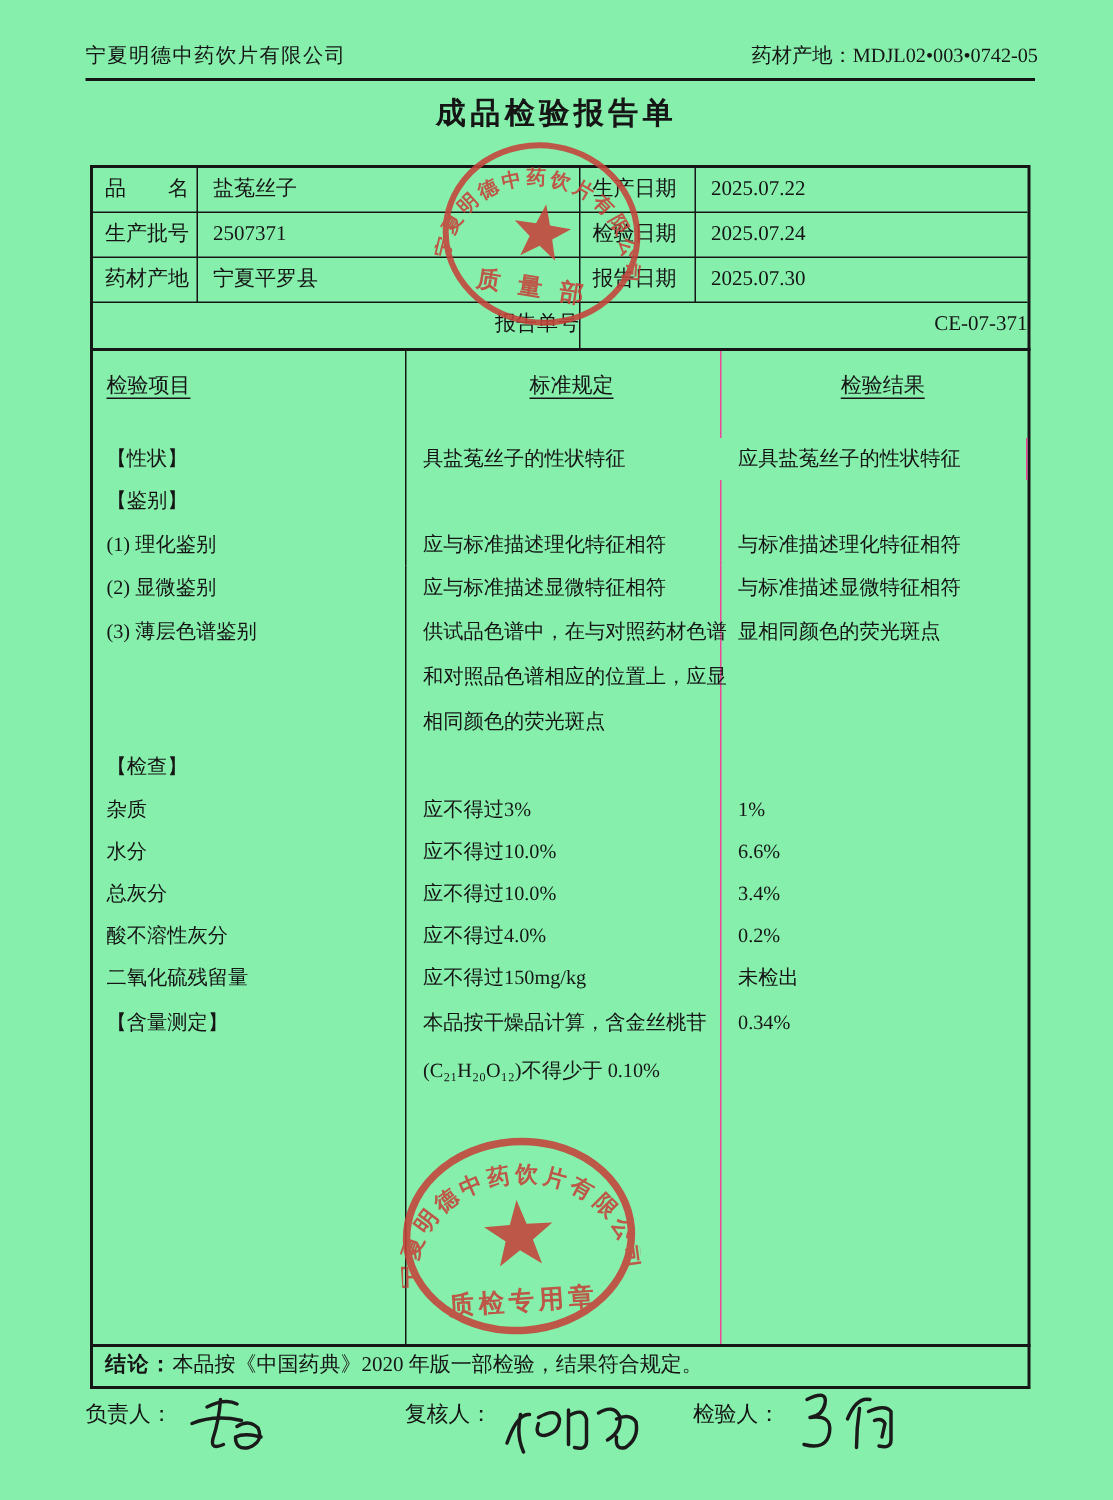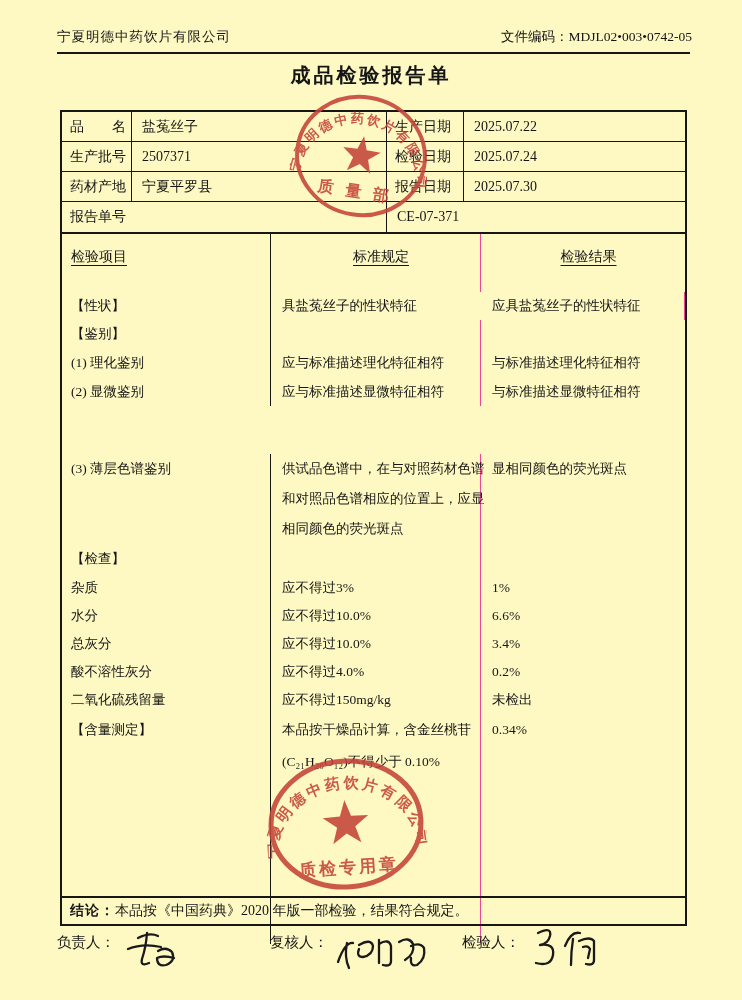--- a/index.html
+++ b/index.html
@@ -1,47 +1,47 @@
 <!DOCTYPE html>
 <html><head>
 <meta charset="utf-8">
 <style>
   html,body{margin:0;padding:0;background:#e9e9e9;}
   .page{
-    position:relative;width:742px;height:1000px;background:#fef9c3;
+    position:relative;width:742px;height:1000px;background:#86efac;
     font-family:"Liberation Serif","DejaVu Serif",serif;color:#151515;
     overflow:hidden;
   }
   
   .company{position:absolute;left:57px;top:28px;font-size:13.5px;letter-spacing:1px;}
   .filecode{position:absolute;right:50px;top:28px;font-size:13.5px;}
   .hrule{position:absolute;left:57px;top:52px;width:633px;height:2px;background:#161616;}
   .title{position:absolute;left:0;right:0;top:62px;text-align:center;
          font-size:20px;font-weight:bold;letter-spacing:3px;}
   
   .info-table{position:absolute;left:60px;top:110px;width:627px;
     border:2px solid #161616;box-sizing:border-box;background:transparent;}
   .irow{display:grid;grid-template-columns:70px 255px 77px 221px;height:30px;}
   .irow-last{display:grid;grid-template-columns:325px 298px;height:30px;}
   .icell{box-sizing:border-box;border-right:1px solid #161616;border-bottom:1px solid #161616;
     font-size:14px;line-height:29px;padding-left:8px;white-space:nowrap;overflow:hidden;font-family:Liberation Serif, serif;}
   .icell.val{padding-left:10px;}
   .icell.lastcol{border-right:none;}
-  .irow-last .icell{border-bottom:none;}
+  .irow-last .icell{border-bottom:none;text-align:right;}
   
   .main-table{position:absolute;left:60px;top:232px;width:627px;height:666px;
     border:2px solid #161616;box-sizing:border-box;}
   .trow{display:grid;grid-template-columns:209px 210px 204px;}
   .tcell{box-sizing:border-box;padding-left:9px;font-size:13.5px;white-space:nowrap;overflow:visible;}
   .tcell.c1{border-right:1px solid #161616;}
   .tcell.c2{border-right:1px solid #ec4899;padding-left:11px;}
   .tcell.c3{padding-left:11px;}
   .h58{height:58px;} .h28{height:28px;line-height:28px;}
   .h29{height:29px;line-height:29px;} .h30{height:30px;line-height:30px;}
-  .h90{height:90px;line-height:30px;margin-top:48px;} .h64{height:64px;line-height:32px;}
+  .h90{height:90px;line-height:30px;} .h64{height:64px;line-height:32px;}
   .h166{height:166px;}
   .col-head{display:block;margin-top:14px;font-size:14px;
     text-decoration:underline;text-underline-offset:4px;}
   .col-head.center{text-align:center;}
   .multiline div{line-height:inherit;}
   
   .conclusion{position:absolute;left:60px;top:896px;width:627px;height:30px;
     border:2px solid #161616;box-sizing:border-box;font-size:14px;line-height:26px;
     padding-left:8px;white-space:nowrap;}
   .conclusion b{letter-spacing:1px;}
@@ -53,21 +53,21 @@
   .stamp{position:absolute;opacity:0.88;pointer-events:none;z-index:5;}
   .stamp svg{display:block;}
   .stamp-ink{color:#c5433a;}
 </style>
 </head>
 <body>
 
 <div class="page">
 
   <div class="company">宁夏明德中药饮片有限公司</div>
-  <div class="filecode"><span>文件编码：</span><span>MDJL02•003•0742-05</span></div>
+  <div class="filecode"><span>药材产地：</span><span>MDJL02•003•0742-05</span></div>
   <div class="hrule"></div>
   <div class="title">成品检验报告单</div>
 
   <div class="info-table">
     <div class="irow">
       <div class="icell">品　　名</div>
       <div class="icell val">盐菟丝子</div>
       <div class="icell">生产日期</div>
       <div class="icell val lastcol">2025.07.22</div>
     </div>

